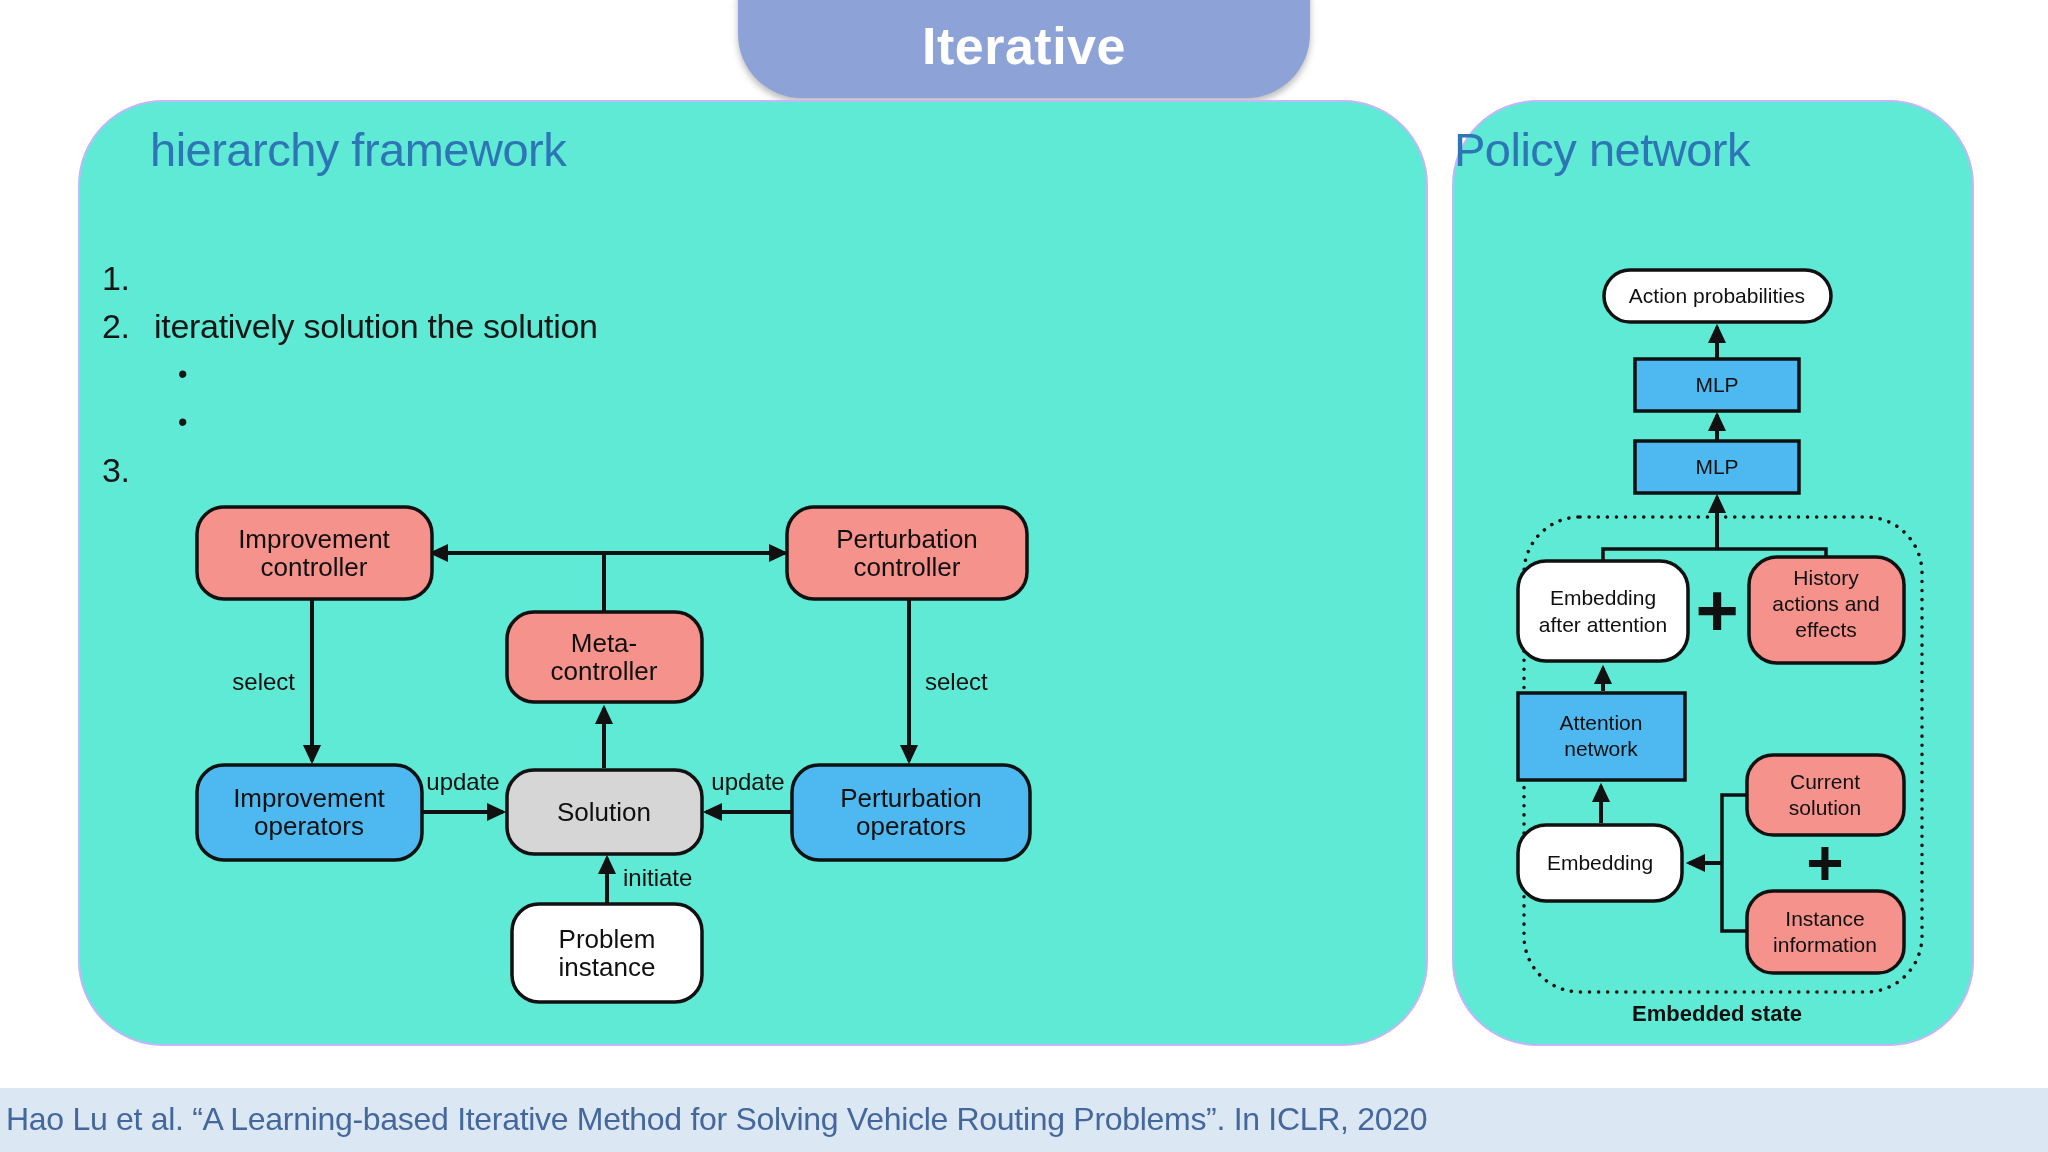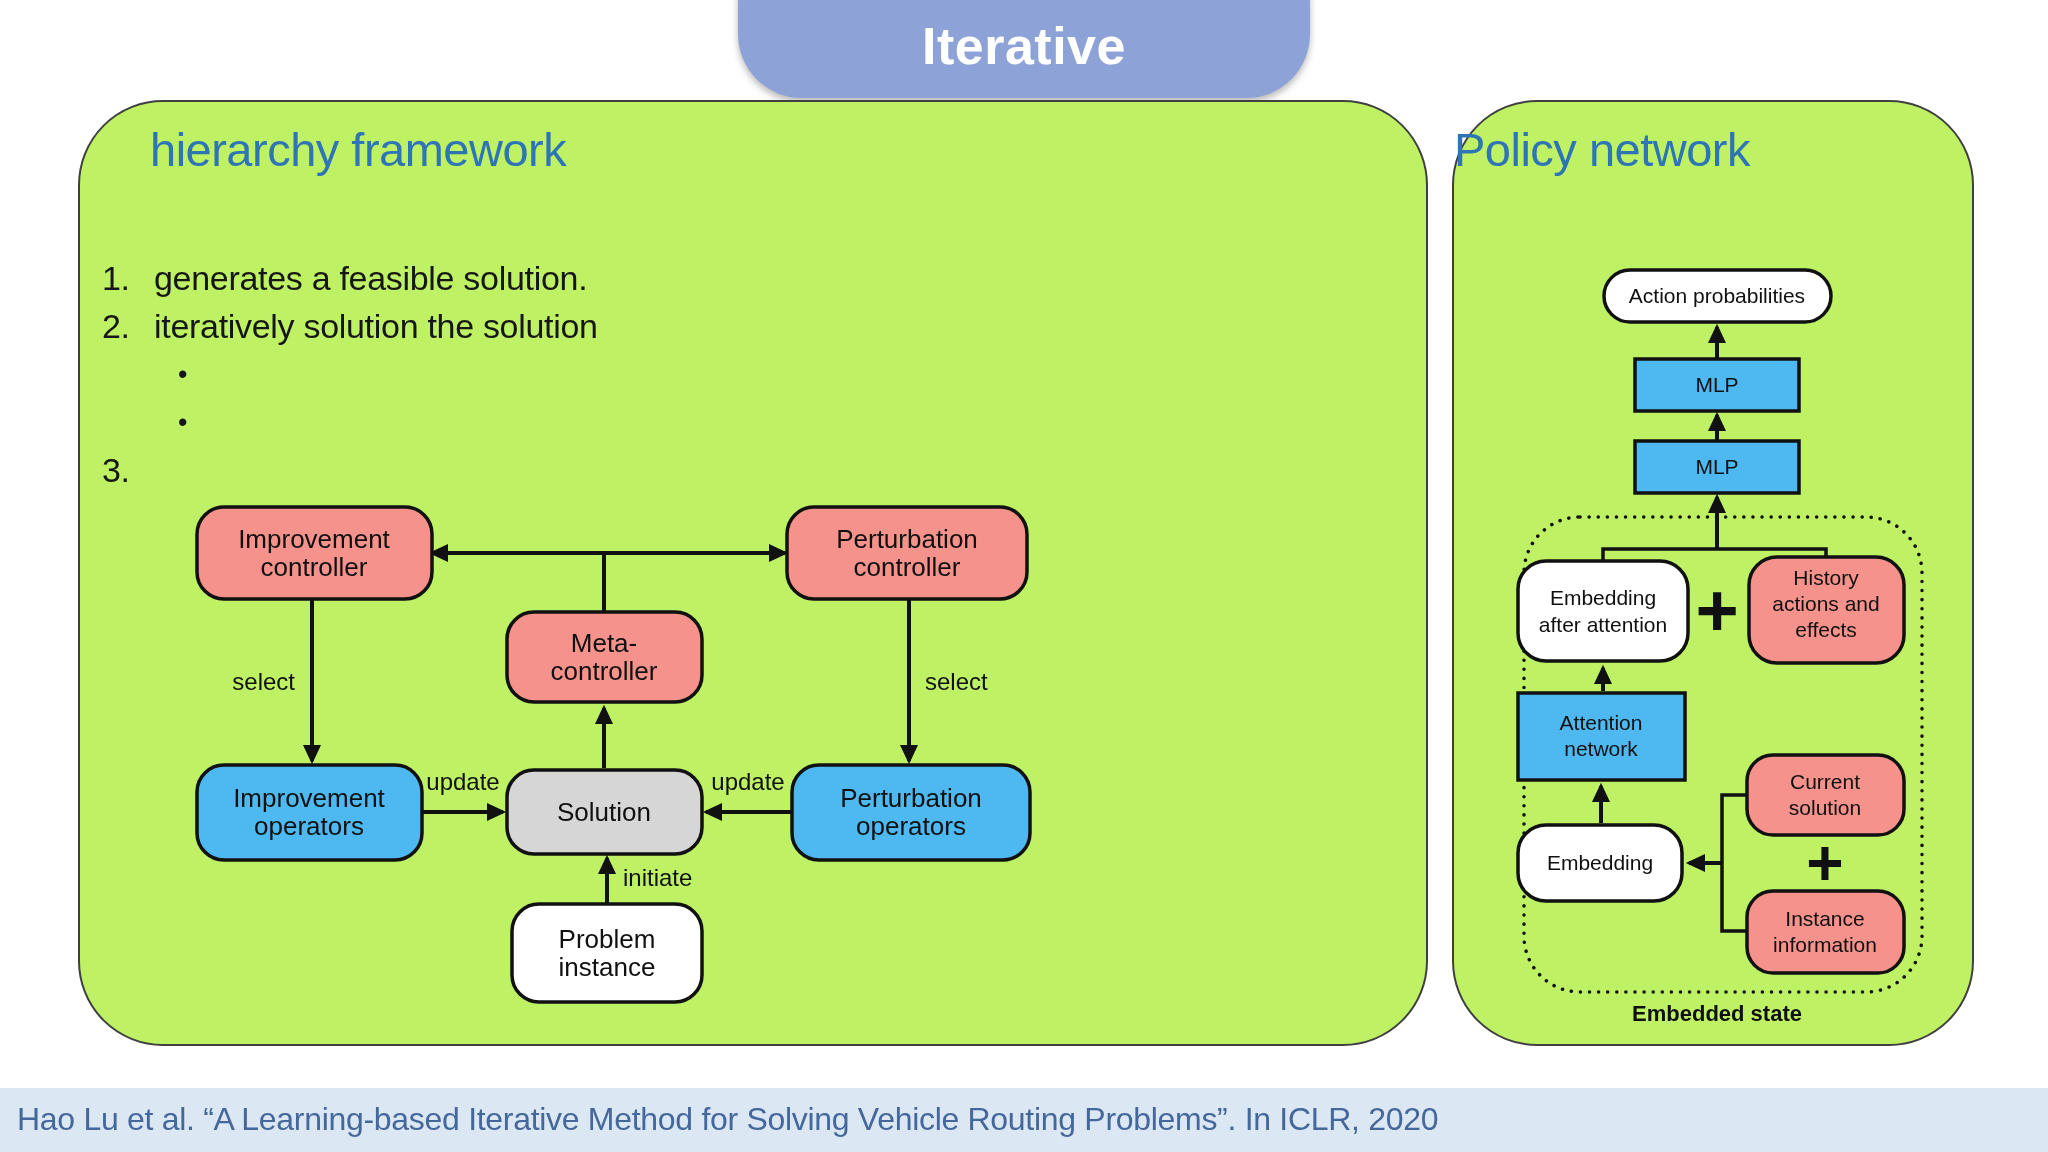--- a/index.html
+++ b/index.html
@@ -5,59 +5,58 @@
   html,body{margin:0;padding:0;background:#ffffff;font-family:"Liberation Sans","DejaVu Sans",sans-serif;}
   .slide{position:relative;width:2048px;height:1152px;background:#ffffff;overflow:hidden;}
 
   
   .badge{position:absolute;left:738px;top:-62px;width:572px;height:160px;
          background:#8DA3D8;border-radius:64px;box-shadow:0 4px 7px rgba(0,0,0,.28);}
   .badge span{position:absolute;left:0;right:0;bottom:22px;text-align:center;
               color:#ffffff;font-size:52px;font-weight:600;letter-spacing:.5px;}
 
   
-  .panel{position:absolute;top:100px;background:#bef264;border:2px solid #404040;border-radius:85px;}
+  .panel{position:absolute;top:100px;background:#5eead4;border:2px solid #c4b5fd;border-radius:85px;}
   .panel.left{left:78px;width:1346px;height:942px;}
   .panel.right{left:1452px;width:518px;height:942px;}
   .panel h2{position:absolute;margin:0;font-weight:400;font-size:47px;color:#2E75B6;letter-spacing:-.5px;}
   .panel.left h2{left:70px;top:20px;}
   .panel.right h2{left:0;top:20px;width:100%;}
 
   
   .list{position:absolute;left:22px;top:152px;width:1300px;color:#161616;}
   .row{display:flex;line-height:48px;font-size:34px;letter-spacing:-.3px;}
   .row .mk{flex:0 0 52px;}
   .row.indent{margin-left:76px;}
   .row.indent .mk{flex:0 0 64px;font-size:27px;}
 
   
   svg text{fill:#101010;}
   .ldiag{position:absolute;left:57px;top:370px;width:940px;height:560px;}
   .rdiag{position:absolute;left:3px;top:145px;width:520px;height:800px;}
 
   
   .citebar{position:absolute;left:0;top:1088px;width:2048px;height:64px;background:#DBE7F3;}
-  .citebar span{display:block;padding-left:17px;line-height:62px;font-size:32px;color:#44679C;letter-spacing:-.3px;}
+  .citebar span{display:block;padding-left:6px;line-height:62px;font-size:32px;color:#44679C;letter-spacing:-.3px;}
 </style>
 </head>
 <body>
 
 <div class="slide">
 
   <div class="badge">
     <span>Iterative</span>
   </div>
 
   <section class="panel left">
     <h2>hierarchy framework</h2>
 
     <div class="list">
       <div class="row">
         <span class="mk">1.</span>
-        <span>generates a feasible solution.</span>
       </div>
       <div class="row">
         <span class="mk">2.</span>
         <span>iteratively solution the solution</span>
       </div>
       <div class="row indent">
         <span class="mk">•</span>
       </div>
       <div class="row indent">
         <span class="mk">•</span>

